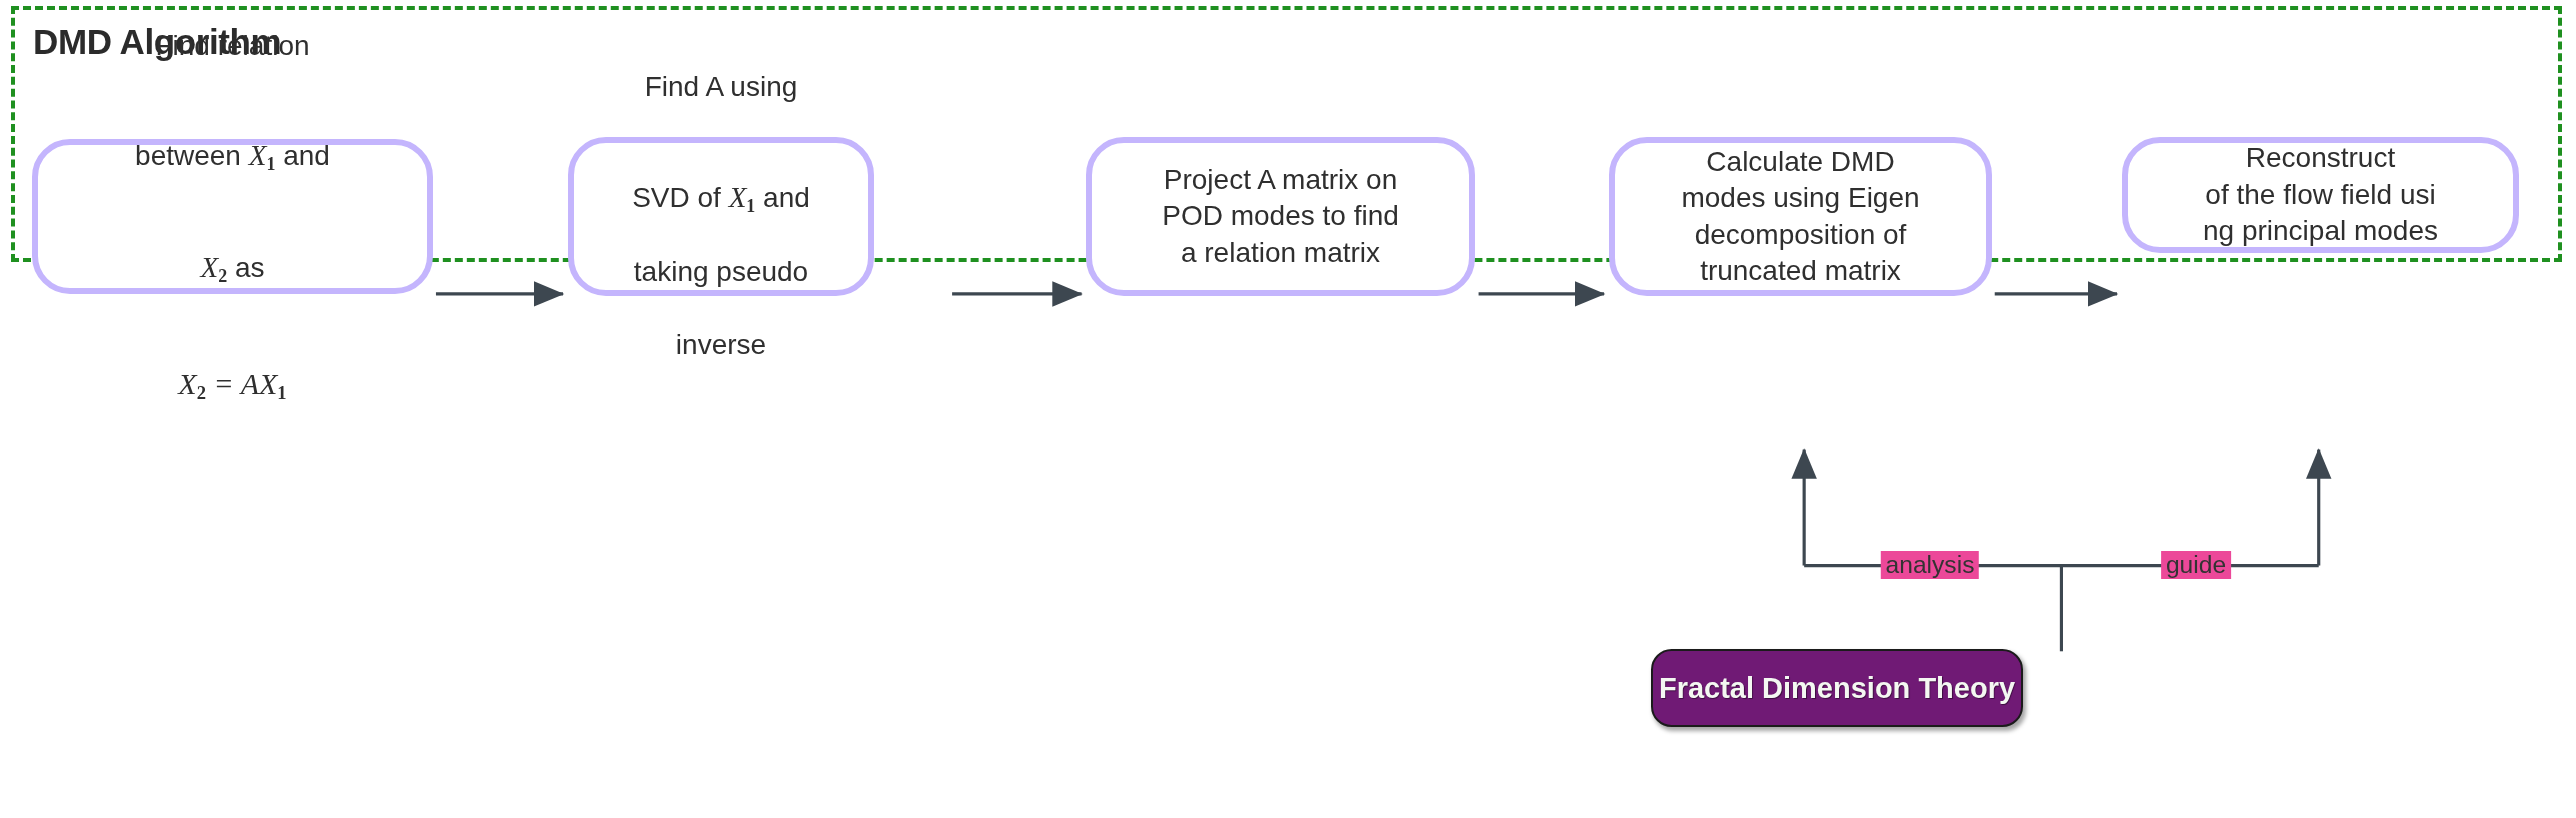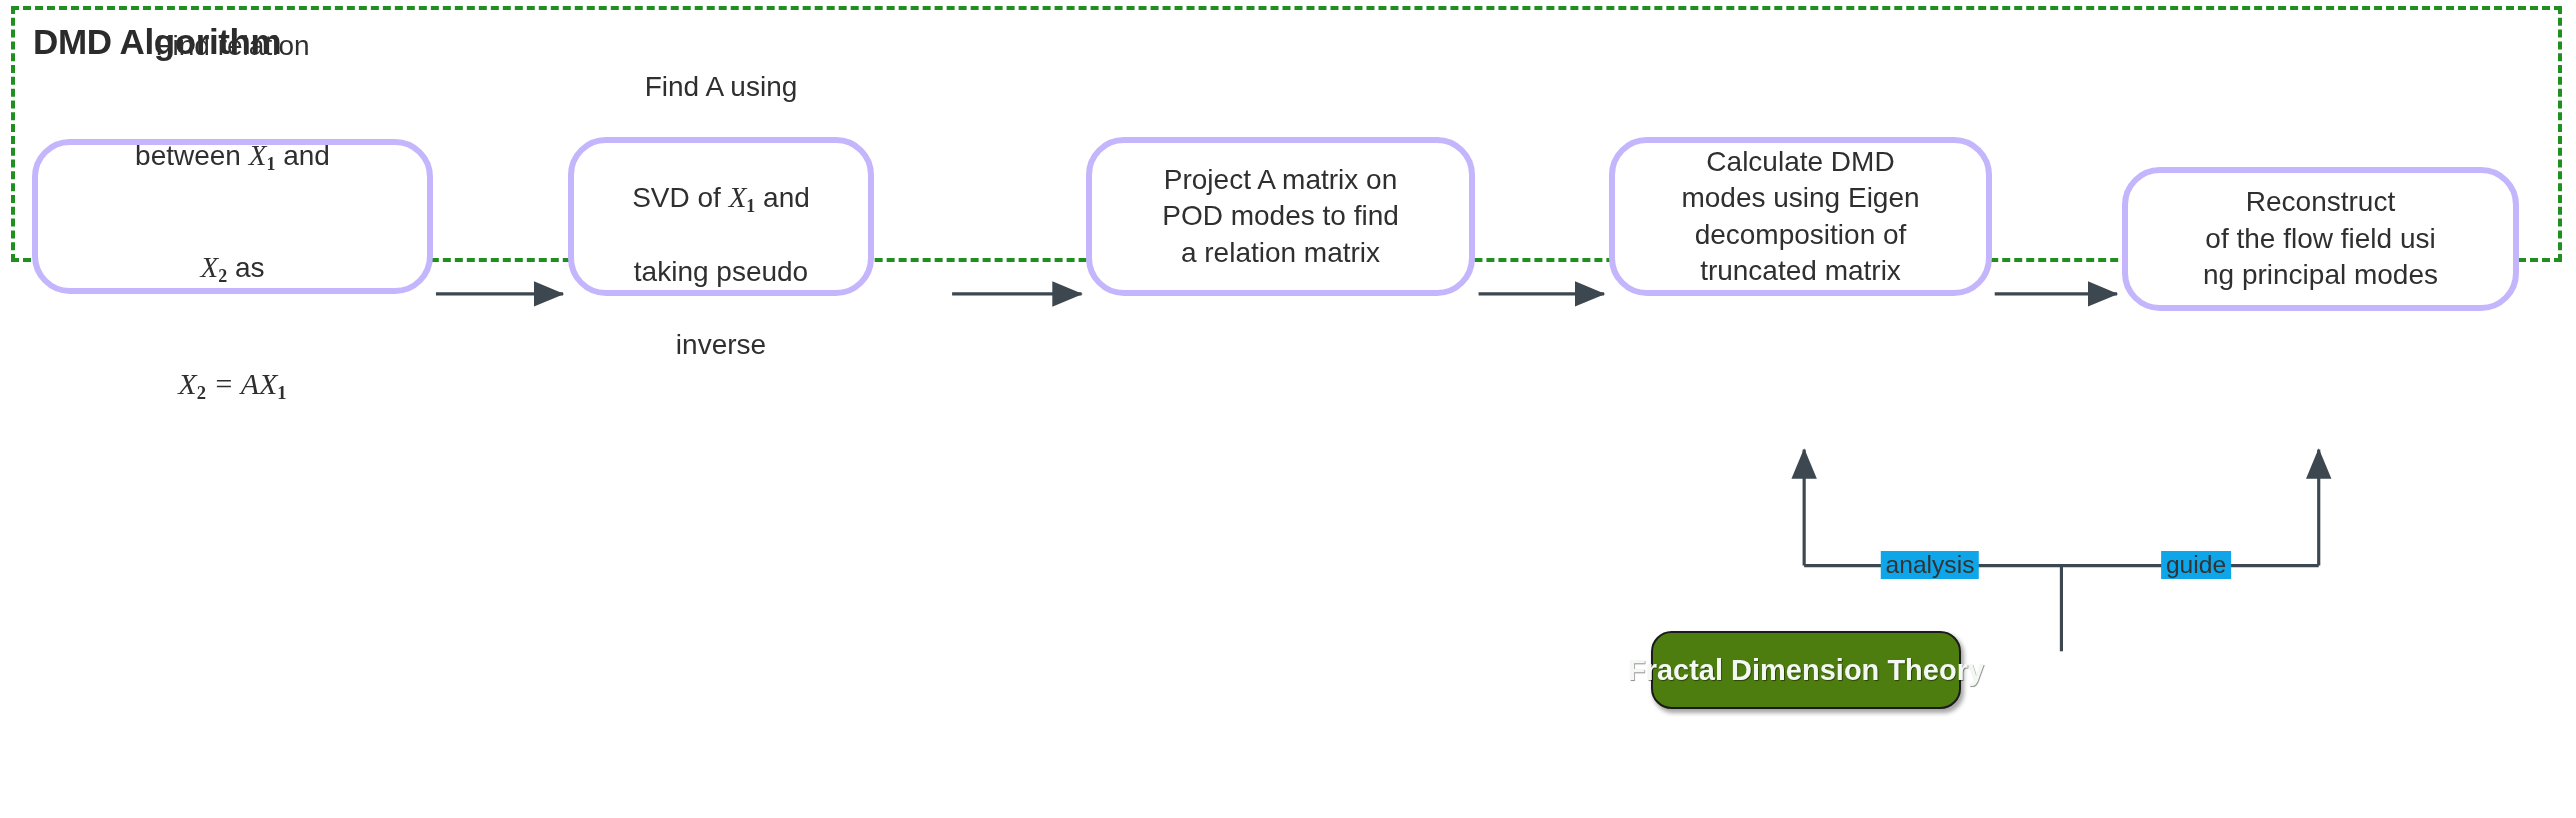--- a/index.html
+++ b/index.html
@@ -76,32 +76,32 @@
     position:absolute;
     left:0; top:0;
     width:2576px; height:819px;
     pointer-events:none;
   }
   
   .edge-label{
     position:absolute;
     font-size:24.6px;
     color:#333333;
-    background:#0ea5e9;
+    background:#ec4899;
     padding:0 4.8px;
     white-space:nowrap;
     transform:translate(-50%,-50%);
   }
   
   .theory-node{
     position:absolute;
-    left:1651px; top:631px;
-    width:310px; height:78px;
+    left:1651px; top:649px;
+    width:372px; height:78px;
     box-sizing:border-box;
-    background:#4d7c0f;
+    background:#701a75;
     border:2.4px solid #1b1b1b;
     border-radius:20.6px;
     display:flex;
     align-items:center;
     justify-content:center;
     box-shadow:2.4px 3.2px 4px rgba(0,0,0,0.35);
   }
   .theory-label{
     color:#f4f8f2;
     font-size:29px;
@@ -150,21 +150,21 @@
 a relation matrix</div>
   </div>
 
   <div class="step" style="left:1609px; top:137px; width:383px; height:159px;">
     <div class="step-text">Calculate DMD
 modes using Eigen
 decomposition of
 truncated matrix</div>
   </div>
 
-  <div class="step" style="left:2122px; top:137px; width:397px; height:144px;margin-top:30px;">
+  <div class="step" style="left:2122px; top:137px; width:397px; height:116px;">
     <div class="step-text">Reconstruct
 of the flow field usi
 ng principal modes</div>
   </div>
 
   <svg id="wires" viewBox="0 0 3244 1031" xmlns="http://www.w3.org/2000/svg">
     <defs>
       <marker id="ah" markerWidth="11" markerHeight="11" refX="9.2" refY="4" orient="auto" markerUnits="strokeWidth">
         <path d="M0,0 L9.6,4 L0,8 z" fill="#3d4750"></path>
       </marker>

